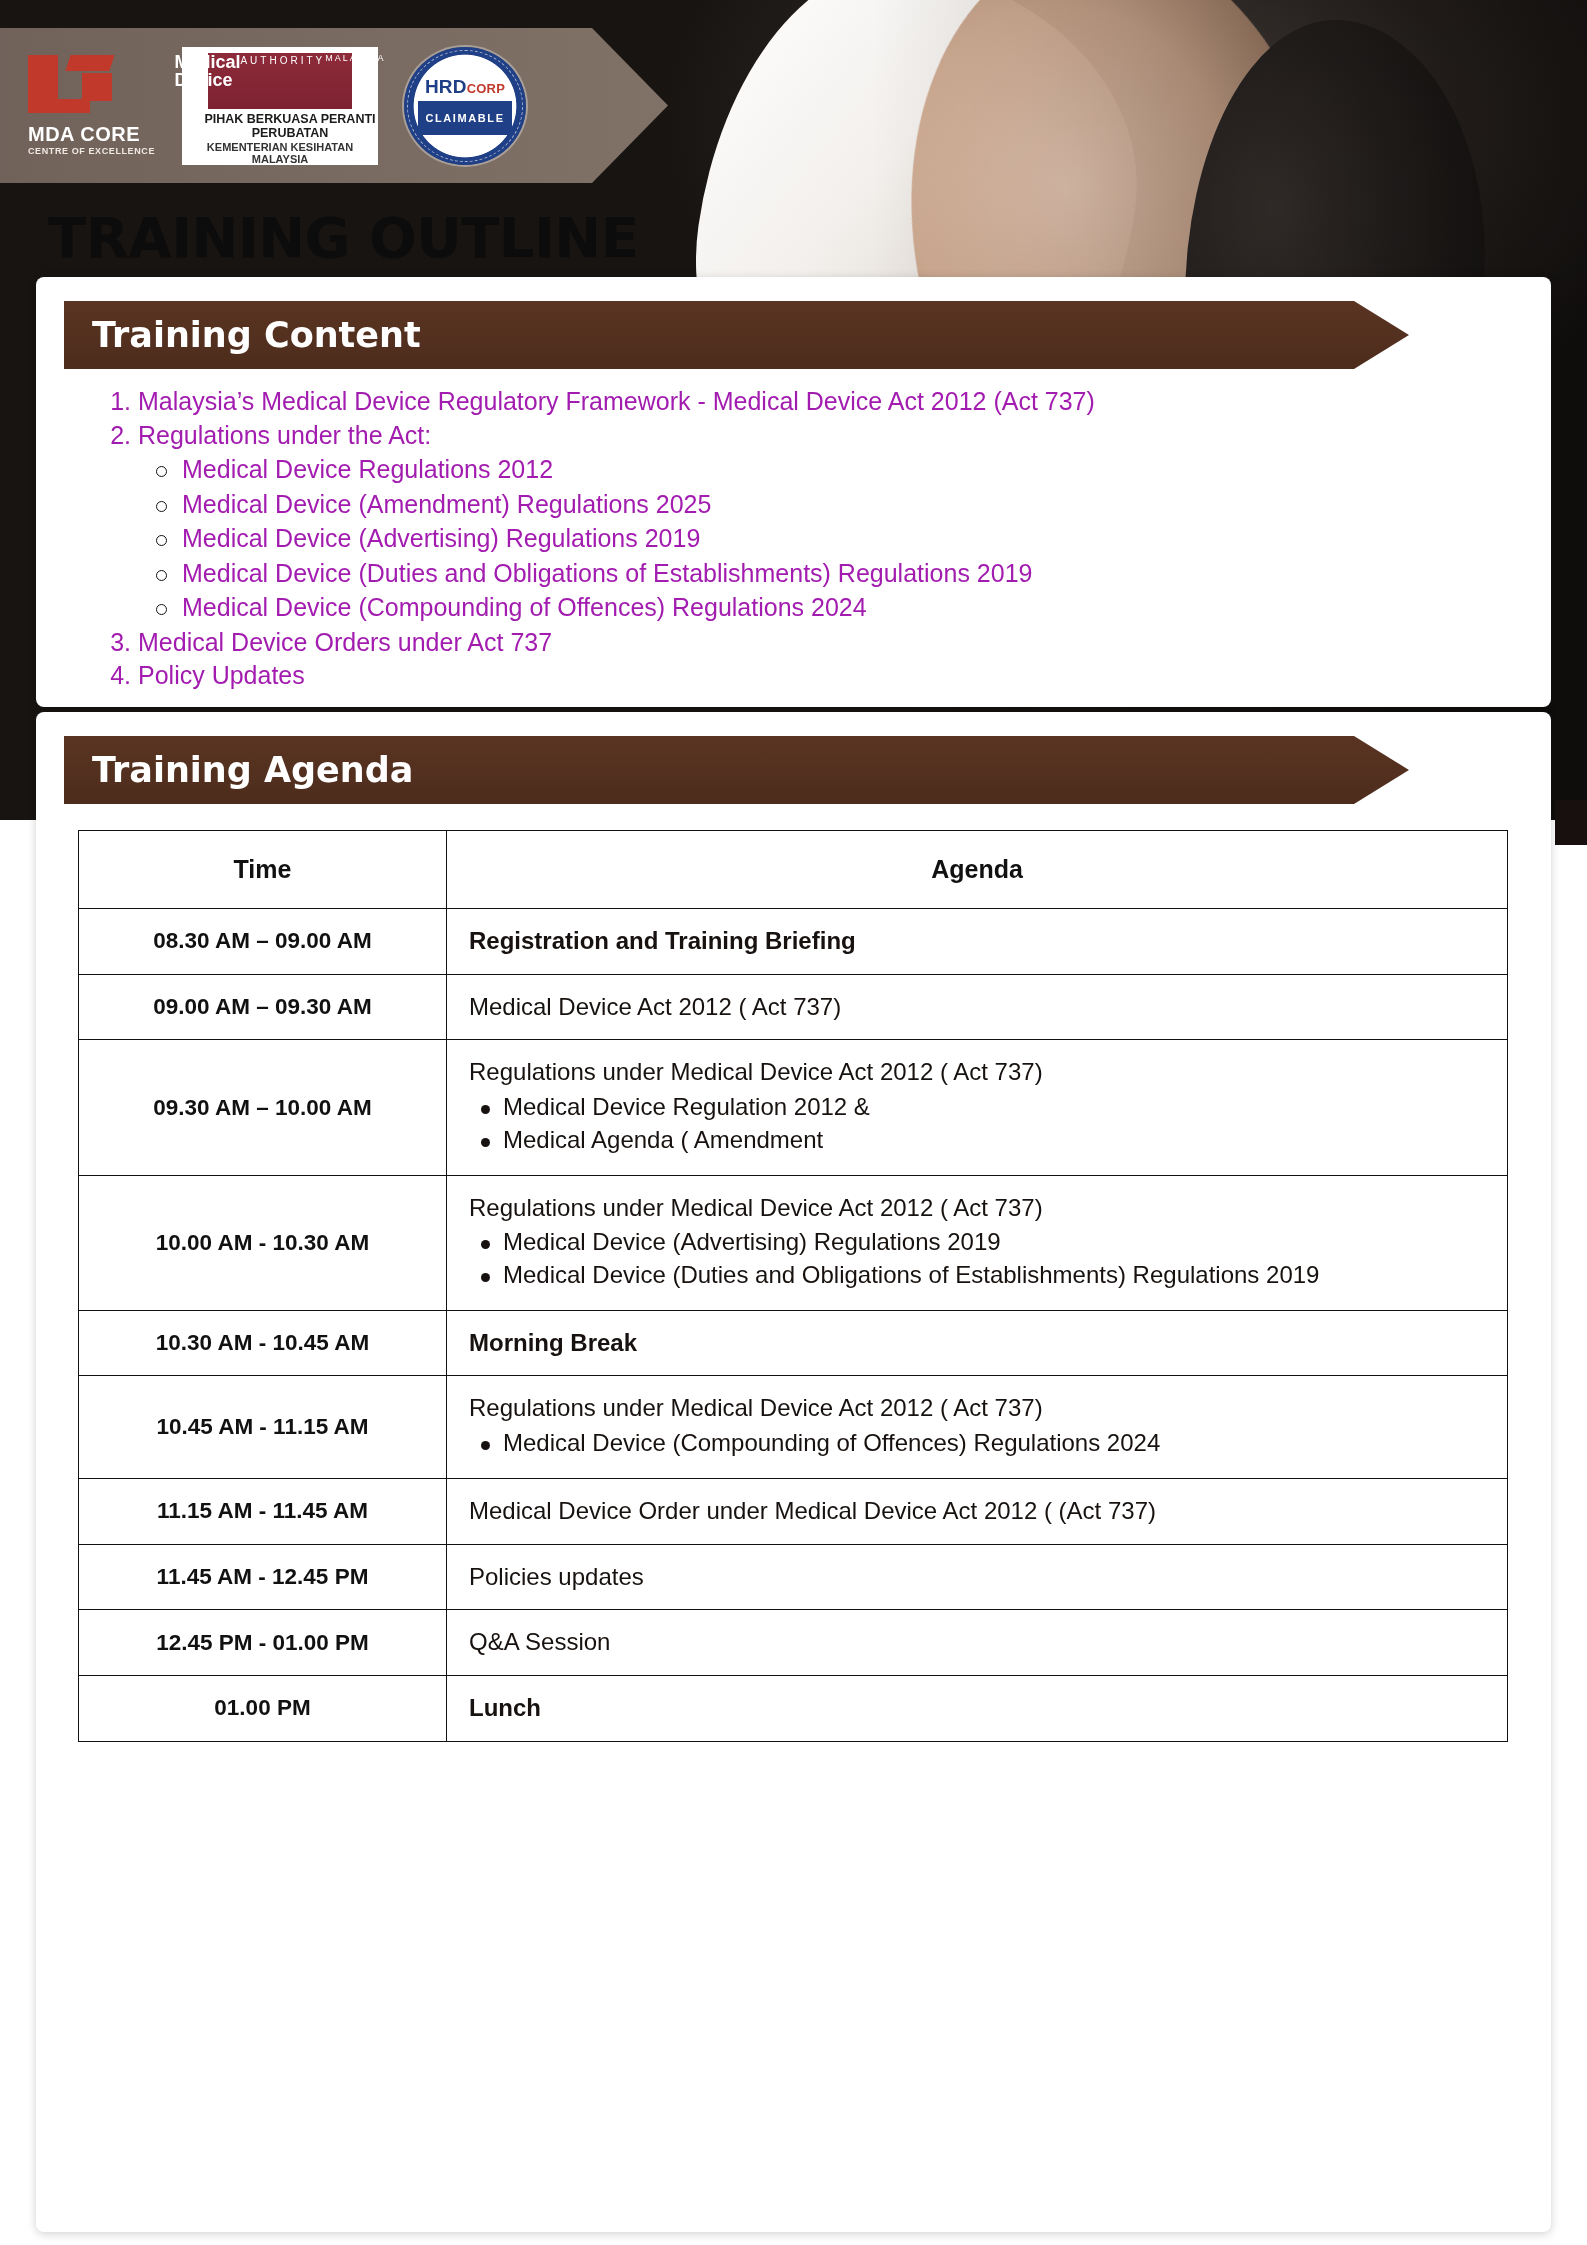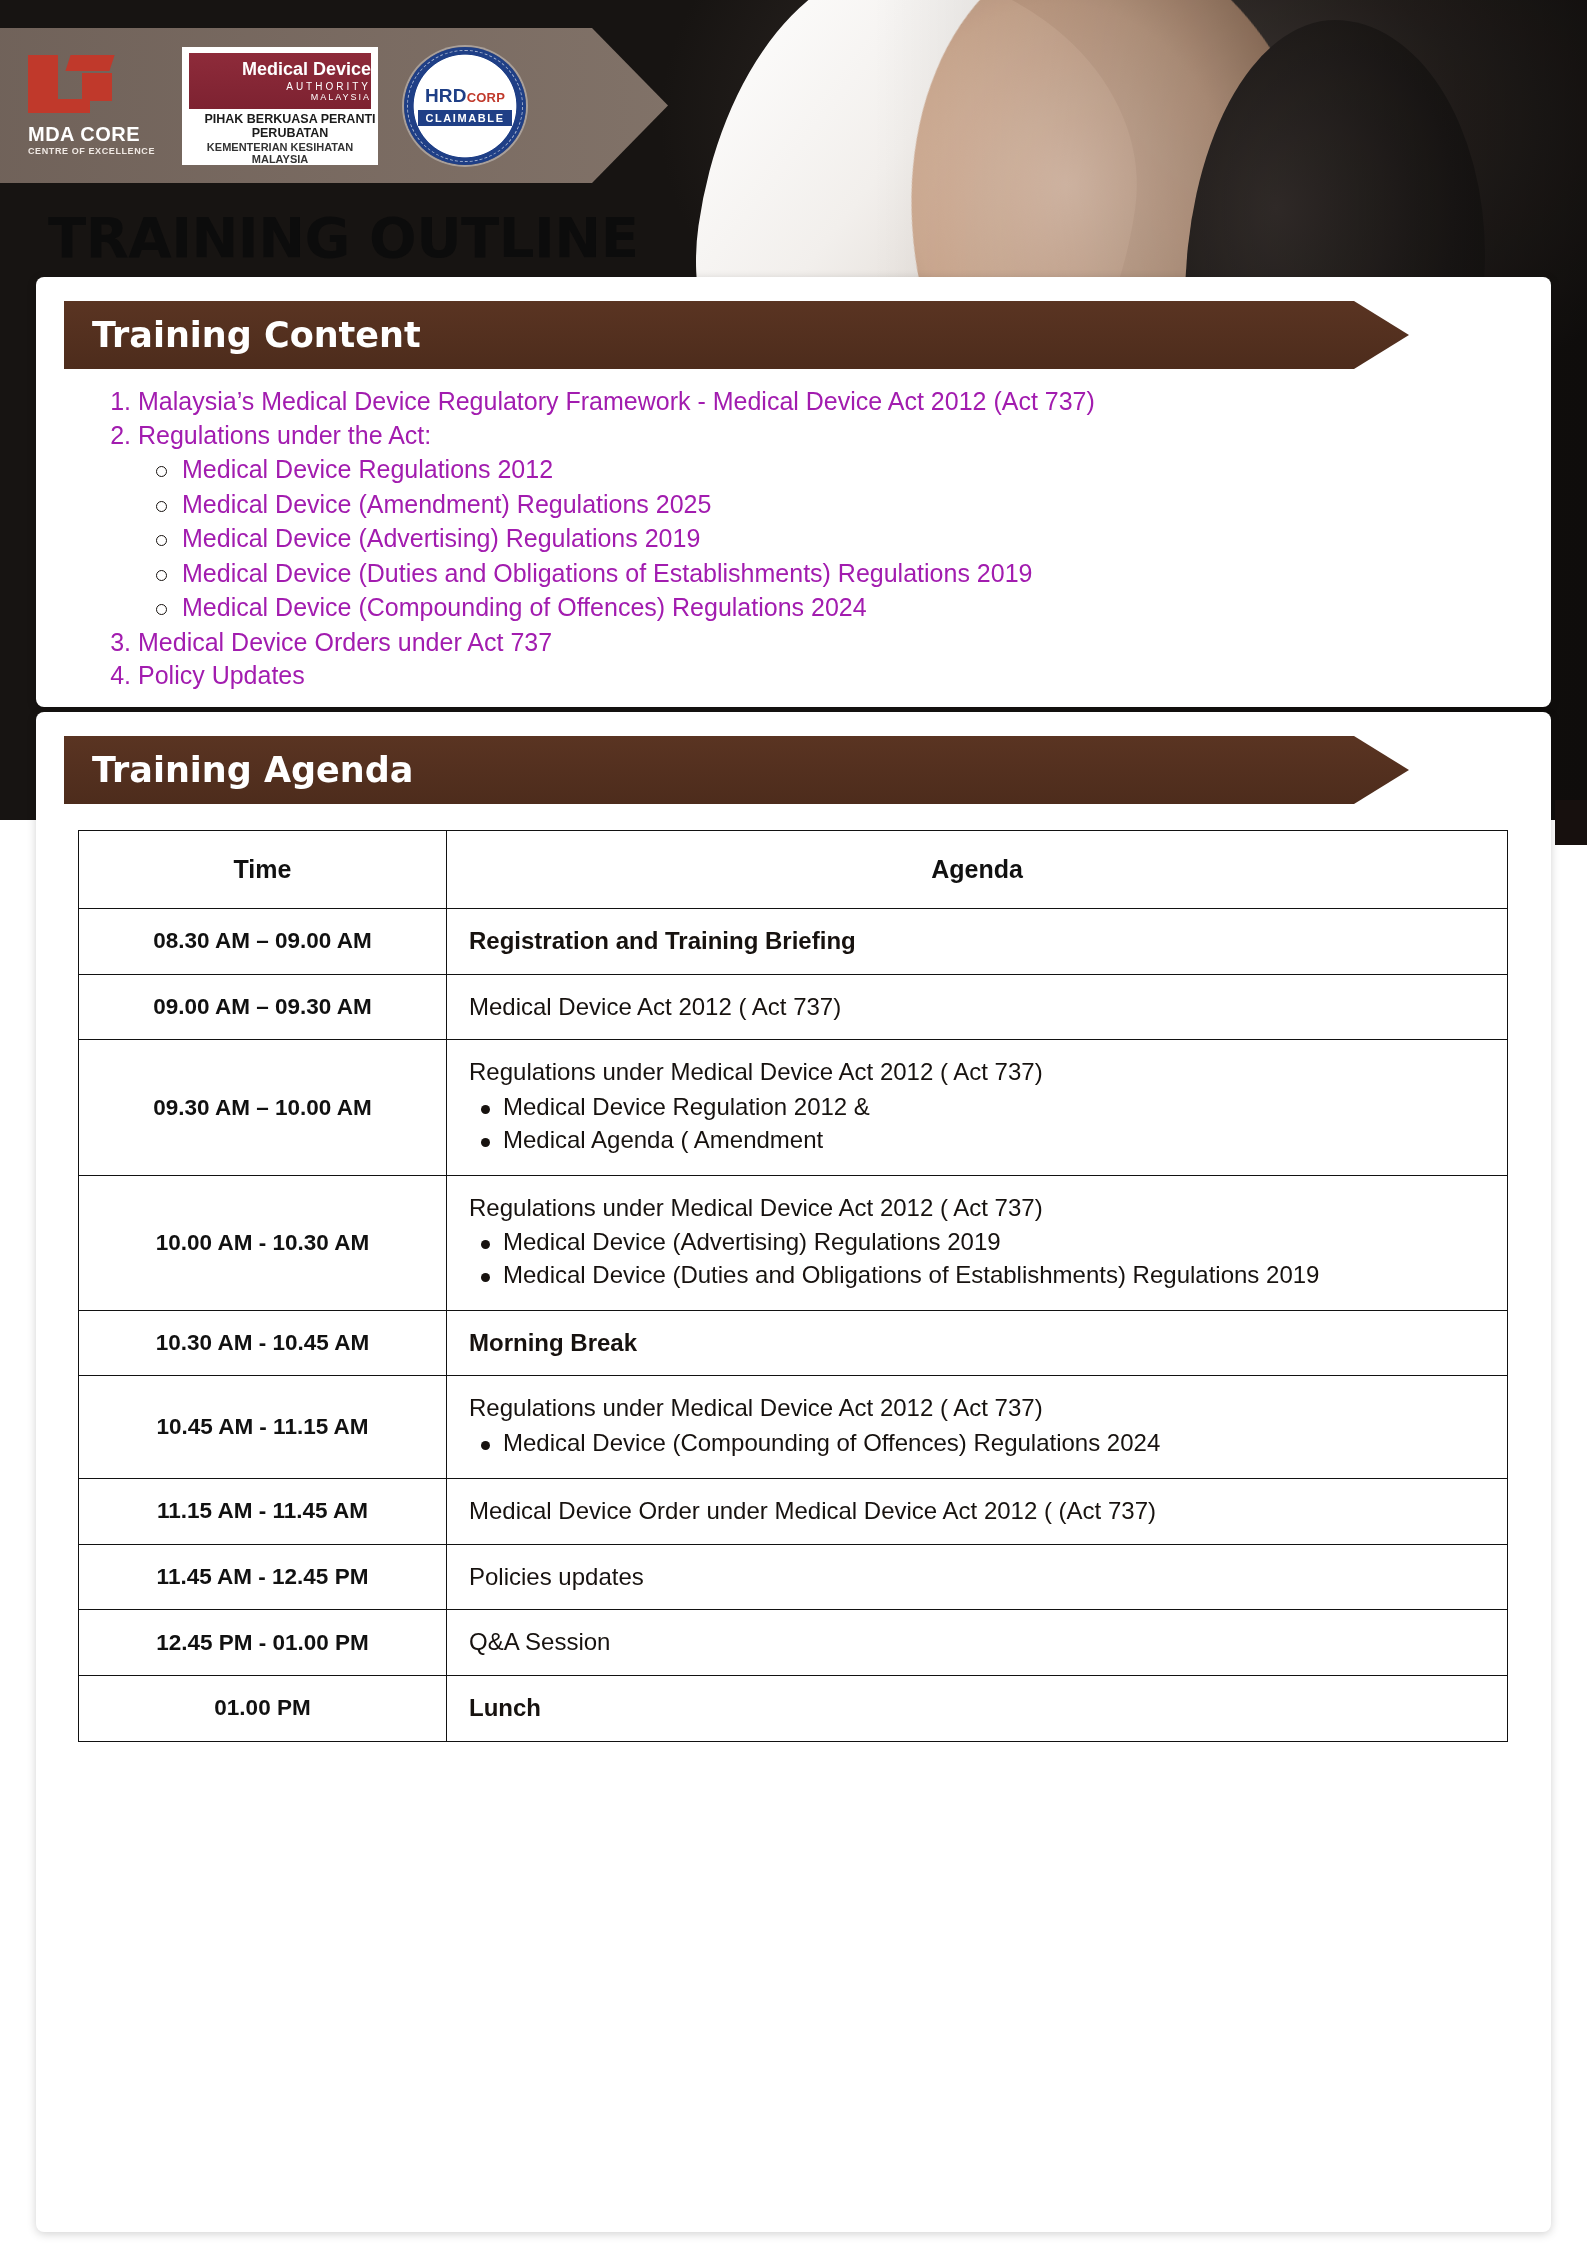--- a/index.html
+++ b/index.html
@@ -99,23 +99,23 @@
     font-size: 9px; font-weight:700; color:#f0e9e4; letter-spacing: .6px;
   }
 
   .logo-md {
     width: 196px; height: 118px;
     background: #ffffff;
     display:flex; flex-direction:column; align-items:center; justify-content:flex-start;
     padding-top: 6px;
   }
   .logo-md .box {
-    width: 182px; height: 62px;
+    width: 144px; height: 62px;
     background: linear-gradient(180deg,#8e2b3a 0%, #7d2231 100%);
-    display:flex; flex-direction:column; align-items:flex-end; justify-content:center;
+    display:flex; align-items:flex-start; justify-content:center;
     color:#fff;
   }
   .logo-md .box .l1 { font-size: 18px; font-weight:700; line-height:1.05; }
   .logo-md .box .l1 b { font-weight: 800; }
   .logo-md .box .l2 { font-size: 10px; letter-spacing: 3px; margin-top:2px; }
   .logo-md .box .l3 { font-size: 9px; letter-spacing: 2px; }
   .logo-md .cap1 { font-size: 12.5px; font-weight: 800; color:#1b1b1b; margin-top: 4px; text-align:center; line-height:1.1;padding-left:20px;}
   .logo-md .cap2 { font-size: 11px; font-weight: 700; color:#333; text-align:center; }
 
   .logo-hrd {
@@ -131,21 +131,21 @@
     background:#ffffff;
     display:flex; flex-direction:column; align-items:center; justify-content:center;
   }
   .logo-hrd .hrd {
     font-size: 19px; font-weight: 800; color:#1f3f86; letter-spacing:.2px;
   }
   .logo-hrd .hrd .c { color:#c0392b; font-size: 13px; }
   .logo-hrd .claim {
     margin-top: 3px;
     background:#1f3f86; color:#fff; font-size: 11px; font-weight:800;
-    letter-spacing: 1.6px; padding: 2px 7px;
+    letter-spacing: 1.6px; padding: 11px 7px;
   }
   .logo-hrd .ring {
     position:absolute; inset:3px; border-radius:50%;
     border: 1px dashed rgba(255,255,255,.6);
   }
   .dots-wrap { position:absolute; left: 1315px; top: 112px; display:flex; gap: 26px; }
 
   
   .page-title {
     position:absolute;

